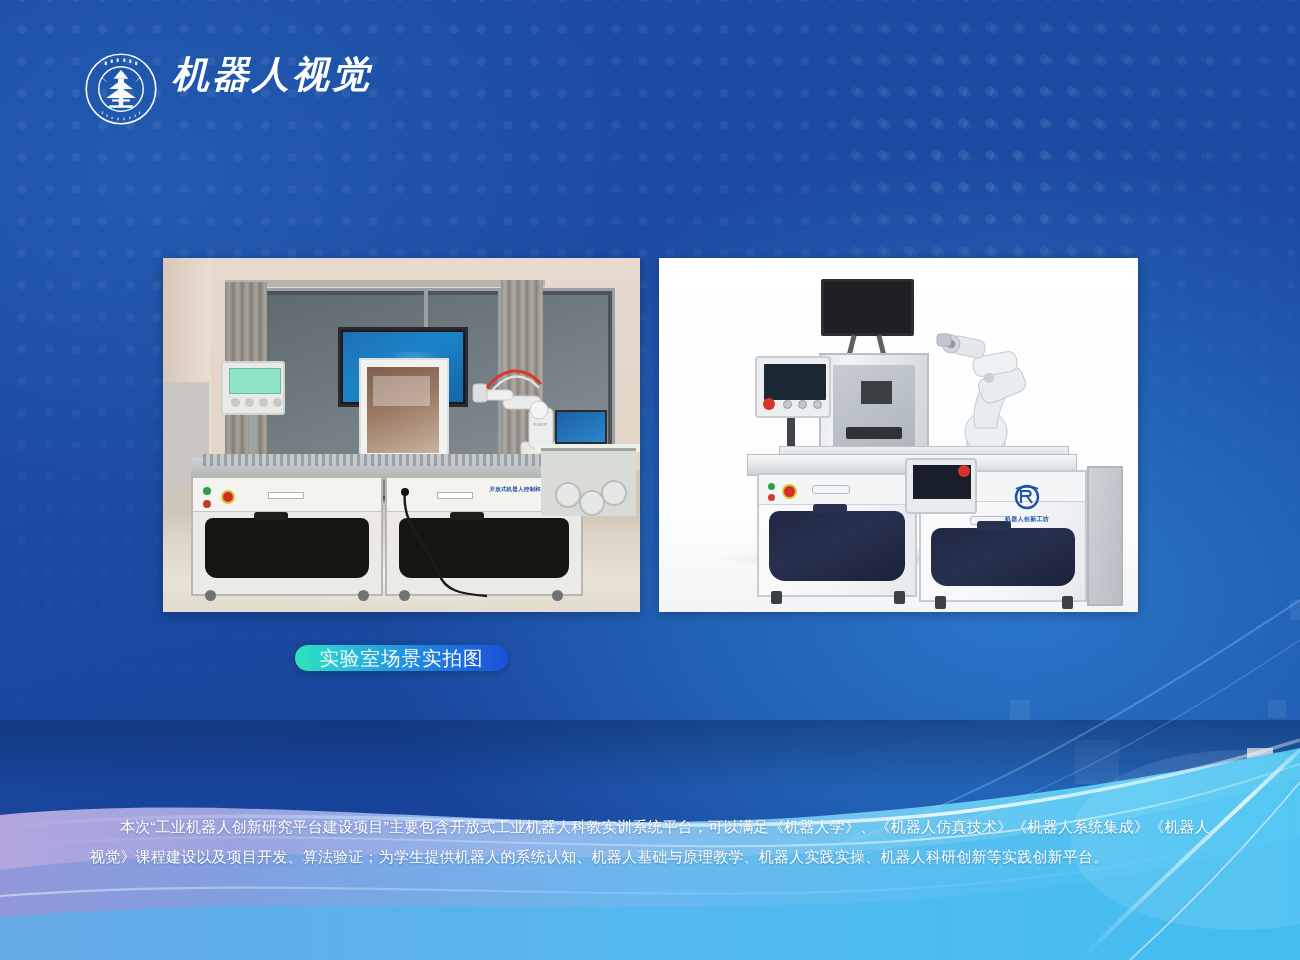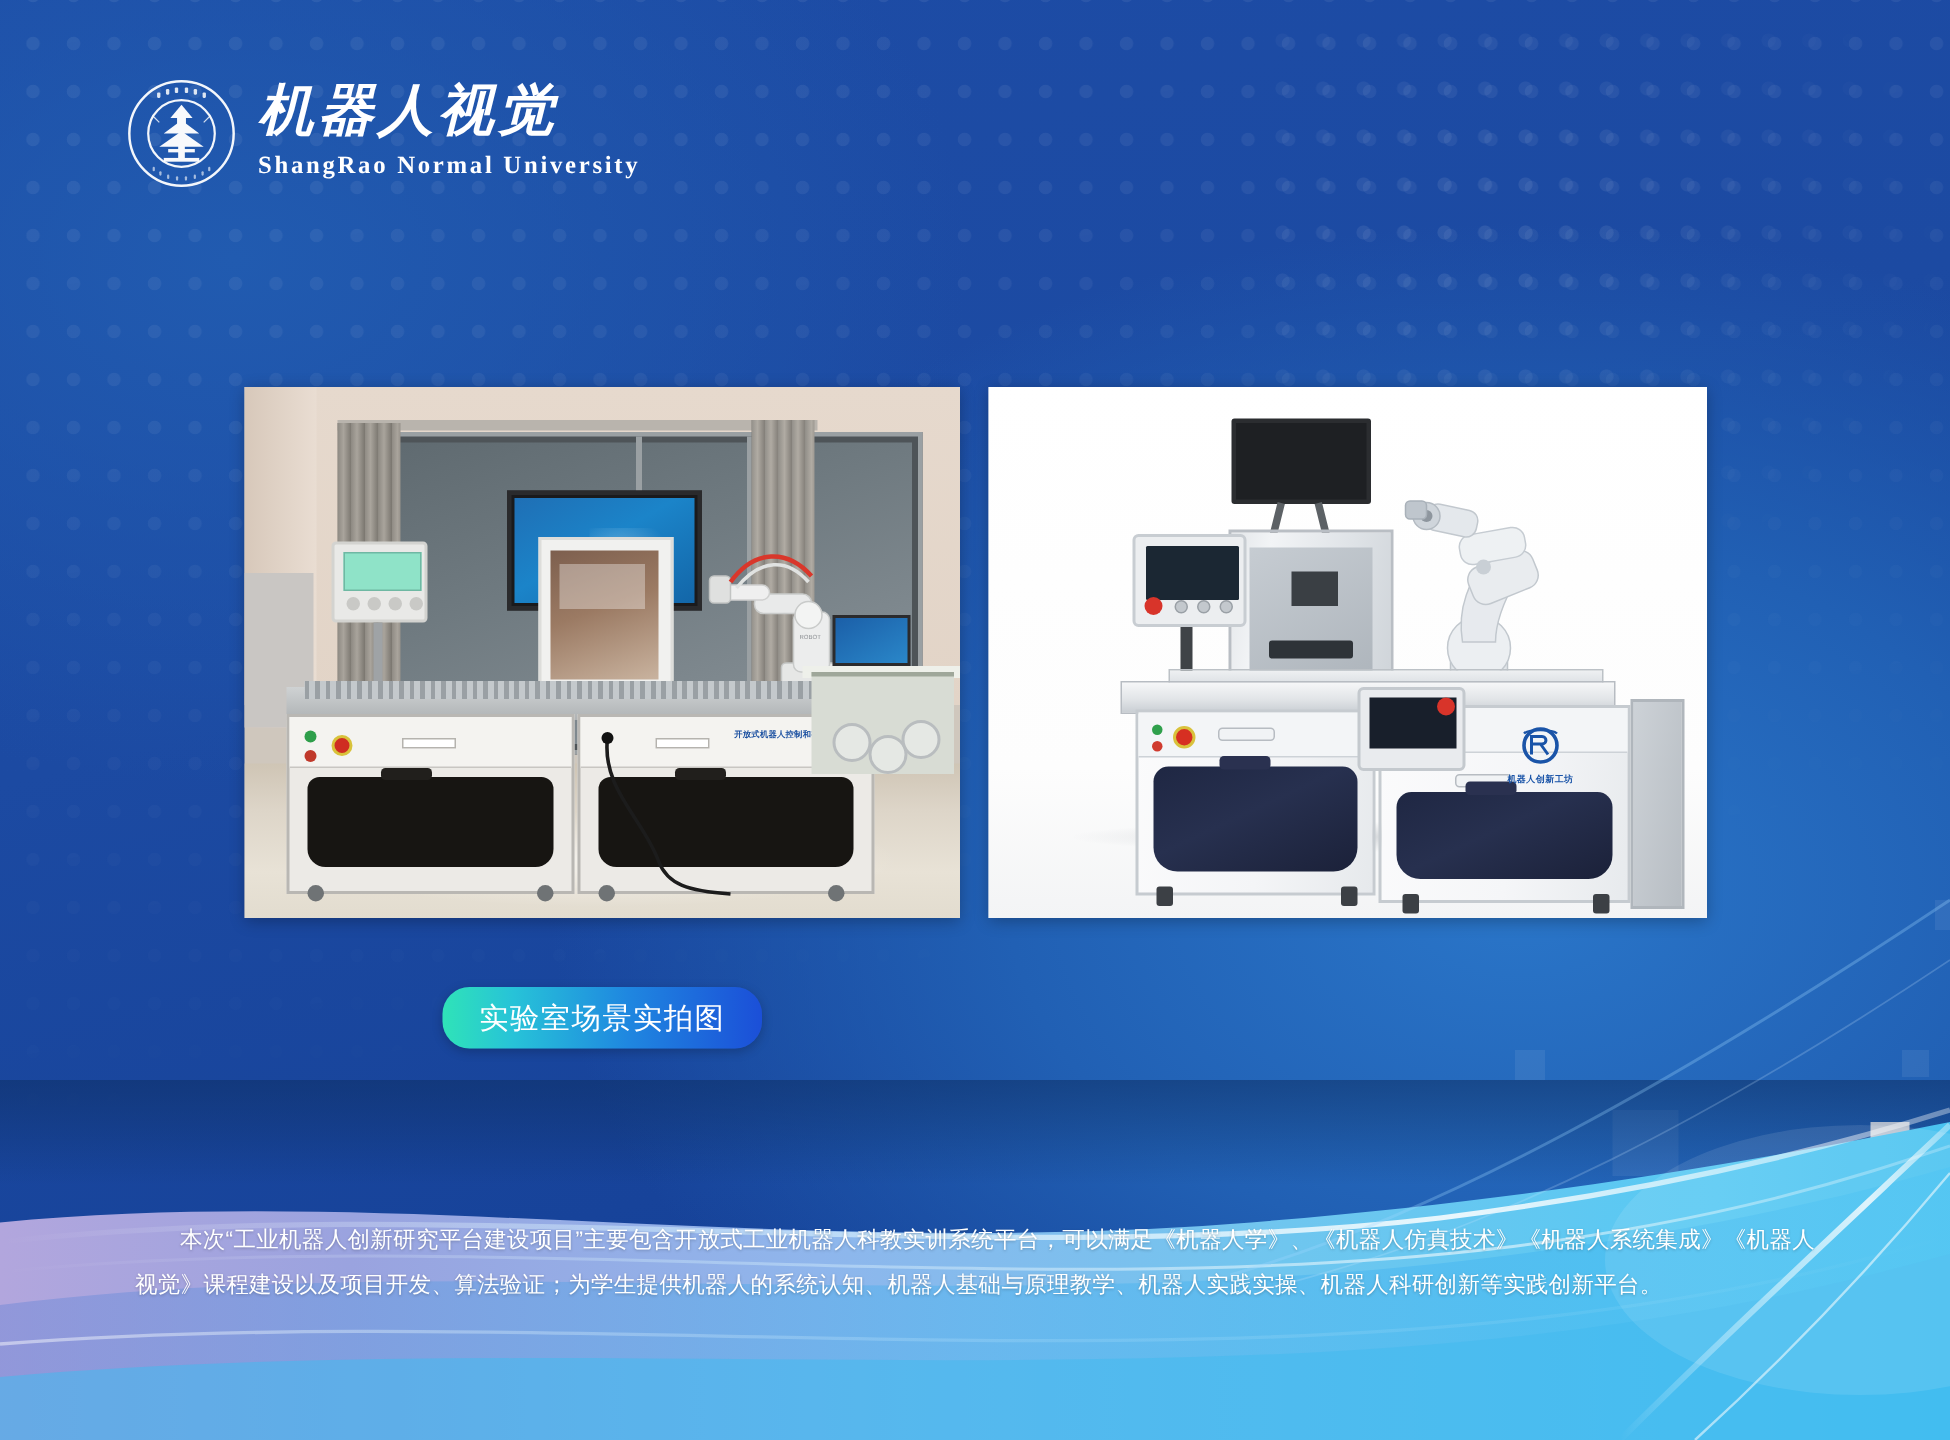--- a/index.html
+++ b/index.html
@@ -166,27 +166,26 @@
   .pr-btnR2   { position:absolute; left:9px; top:19px; width:7px; height:7px; border-radius:50%; background:#d03b2f; }
   .pr-estop2  { position:absolute; left:23px; top:9px; width:15px; height:15px; border-radius:50%; background:#d62f22; border:2px solid #d9c23c; }
   .pr-hmi2    { position:absolute; left:246px; top:200px; width:72px; height:56px; background:#e9ebee; border:2px solid #c4c9ce; border-radius:4px; }
   .pr-hmi2Scr { position:absolute; left:6px; top:5px; width:58px; height:34px; background:#181f2b; }
   .pr-brand   { position:absolute; right:16px; top:12px; width:84px; height:40px; }
   .pr-brandTxt{ position:absolute; left:0; bottom:0; width:100%; text-align:center; font-size:6px; color:#1a54a8; font-weight:bold; white-space:nowrap; letter-spacing:0.3px;}
   .pr-caster2 { position:absolute; bottom:-9px; width:11px; height:13px; background:#3c4045; border-radius:2px; }
 
   
   .caption {
-    position:absolute; height:41px; border-radius:18px;
+    position:absolute; height:26px; border-radius:18px;
     display:flex; align-items:center; justify-content:center;
     color:#ffffff; font-size:19.5px; letter-spacing:1px;
     background:linear-gradient(90deg,#2fe3b8 0%,#27c3d8 22%,#1f87e0 58%,#1b4fd8 100%);
     box-shadow:0 2px 7px rgba(0,0,0,0.22);
     white-space:nowrap;
-    margin-top:13px;
   }
   #caption-lab  { left:295px; top:645px; width:213px; }
   #caption-prod { left:716px; top:645px; width:368px; }
 
   
   #paragraph {
     position:absolute; left:90px; top:812px; width:1120px;
     color:#ffffff; font-size:15px; line-height:30px;
     text-align:justify; text-indent:2em; letter-spacing:0.2px;
     text-shadow:0 1px 2px rgba(0,0,0,0.25);
@@ -295,21 +294,20 @@
           <rect x="45" y="88.5" width="2" height="4" rx="1"></rect>
           <rect x="53" y="88.5" width="2" height="4" rx="1"></rect>
           <rect x="61" y="87" width="2" height="4" rx="1"></rect>
           <rect x="68" y="84" width="2" height="4" rx="1"></rect>
           <rect x="74" y="80" width="2" height="4" rx="1"></rect>
         </g>
       </svg>
     </div>
     <div id="logo-text">
       <div class="cn-name">机器人视觉</div>
-      <div class="en-name">ShangRao Normal University</div>
     </div>
   </div>
 
   <div class="photo" id="photo-lab">
     <div class="lab-wallTop"></div>
     <div class="lab-floor"></div>
     <div class="lab-floorshine"></div>
     <div class="lab-wallLeft"></div>
     <div class="lab-wainscot"></div>
 

